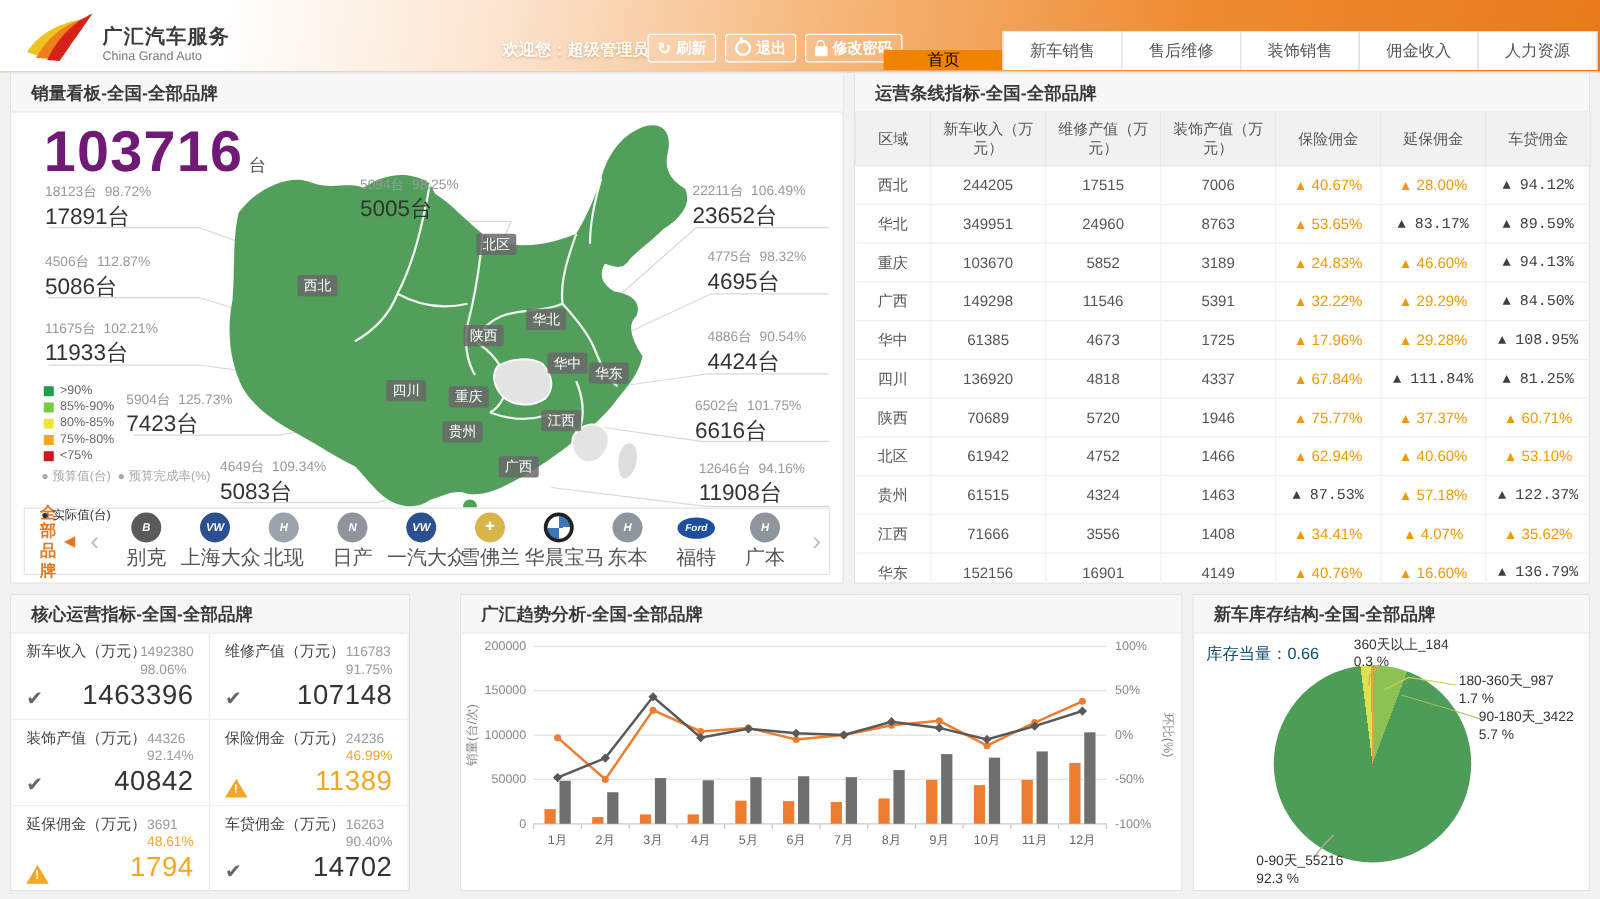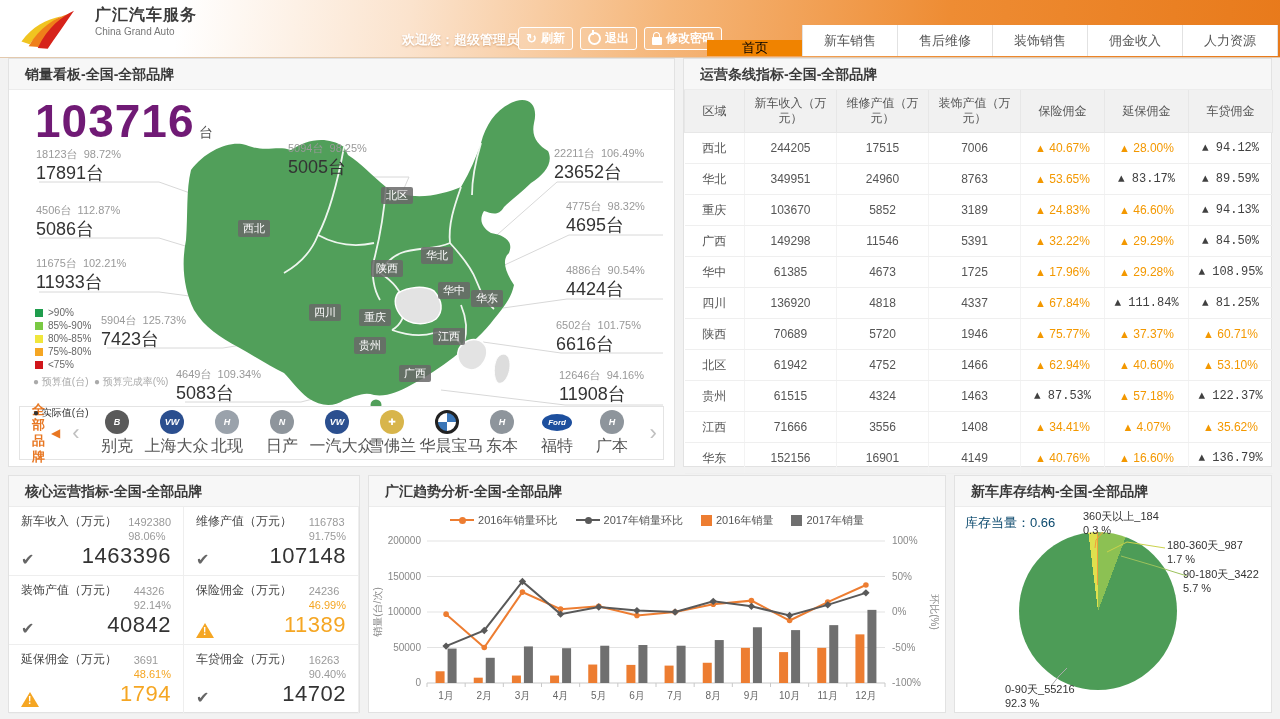--- a/index.html
+++ b/index.html
@@ -2,21 +2,21 @@
 <html><head>
 <meta charset="utf-8">
 <style>
 html,body{margin:0;padding:0;}
 body{width:1280px;height:719px;background:#f2f2f2;font-family:"Liberation Sans","DejaVu Sans",sans-serif;overflow:hidden;position:relative;}
 
 
 #header{position:absolute;left:0;top:0;width:1280px;height:57px;
 background:linear-gradient(97deg,#ffffff 0%,#ffffff 14%,#fbe3cd 32%,#f5b679 52%,#ee8c33 74%,#e87a1b 100%);
 border-bottom:1px solid #e3c9ad;}
-.logo{position:absolute;left:16px;top:5px;display:flex;align-items:flex-start;gap:21px;}
+.logo{position:absolute;left:16px;top:5px;display:flex;align-items:flex-end;gap:8px;}
 .logo-text b{display:block;font-size:16px;color:#3b3b3b;letter-spacing:1px;}
 .logo-text i{display:block;font-style:normal;font-size:10px;color:#777;}
 .welcome{position:absolute;left:402px;top:31px;font-size:13px;font-weight:bold;color:#fff;text-shadow:0 1px 2px rgba(150,70,0,.35);}
 .hbtns{position:absolute;left:518px;top:27px;display:flex;gap:7px;}
 .hbtn{display:flex;align-items:center;gap:4px;border:1px solid #fff;border-radius:3px;padding:2px 7px;color:#fff;font-size:12px;font-weight:bold;background:rgba(255,255,255,.10);cursor:pointer;}
 .ic-refresh{font-size:13px;line-height:10px;}
 .ic-power{width:9px;height:9px;border:2px solid #fff;border-radius:50%;position:relative;}
 .ic-power:after{content:"";position:absolute;left:2.5px;top:-4px;width:2px;height:5px;background:#fff;}
 .ic-lock{width:10px;height:8px;background:#fff;border-radius:1px;position:relative;margin-top:4px;}
 .ic-lock:before{content:"";position:absolute;left:1.5px;top:-5px;width:5px;height:5px;border:1.5px solid #fff;border-bottom:none;border-radius:4px 4px 0 0;}
@@ -24,21 +24,21 @@
 .tab{width:94px;display:flex;align-items:center;justify-content:center;background:#fff;border-left:1px solid #e2e2e2;color:#555;font-size:13px;cursor:pointer;}
 .tab:last-child{border-right:1px solid #e2e2e2;}
 .tab.active{background:#f08300;color:#000000;font-weight:normal;border-left-color:#f08300;margin-top:15px;}
 
 
 .panel{position:absolute;background:#fff;border:1px solid #e2e2e2;box-sizing:border-box;}
 .panel-title{height:30px;line-height:30px;padding-left:16px;background:#f7f7f7;border-bottom:1px solid #ececec;font-size:14px;font-weight:bold;color:#3a3a3a;}
 
 #sales-panel{left:8px;top:58px;width:667px;height:409px;}
 #ops-panel{left:683px;top:58px;width:589px;height:409px;}
-#core-panel{left:8px;top:475px;width:352px;height:238px;}
+#core-panel{left:8px;top:475px;width:320px;height:238px;}
 #trend-panel{left:368px;top:475px;width:578px;height:238px;}
 #inv-panel{left:954px;top:475px;width:318px;height:238px;}
 
 
 .map-area{position:relative;width:665px;height:320px;}
 .map-svg{position:absolute;left:0;top:0;}
 .big-number{position:absolute;left:26px;top:4px;z-index:3;}
 .big-number .num{font-size:46px;font-weight:bold;color:#701a75;letter-spacing:1px;}
 .big-number .unit{font-size:14px;color:#555;}
 .co{position:absolute;z-index:3;line-height:1.25;}
@@ -474,30 +474,20 @@
     <div class="valrow">
           <span class="ck">✔</span>
     <span class="bigval">14702</span>
         </div>
       </div>
     </div>
 </div>
 
 <div class="panel" id="trend-panel">
   <div class="panel-title">广汇趋势分析-全国-全部品牌</div>
-  <div class="trend-legend" id="trend-legend">
-      <span class="tl-item"><span class="tl-line" style="background:#ED7D31">
-          <i style="background:#ED7D31"></i>
-        </span>2016年销量环比</span>
-      <span class="tl-item"><span class="tl-line" style="background:#595959">
-          <i style="background:#595959"></i>
-        </span>2017年销量环比</span>
-      <span class="tl-item"><span class="tl-sq" style="background:#ED7D31"></span>2016年销量</span>
-      <span class="tl-item"><span class="tl-sq" style="background:#6f6f6f"></span>2017年销量</span>
-    </div>
   <svg id="trend-chart" width="576" height="182" viewBox="0 0 576 182">
       <line x1="58" y1="10" x2="516" y2="10" stroke="#e3e3e3"></line>
       <text x="52" y="13" font-size="10" fill="#888" text-anchor="end">200000</text>
       <text x="523" y="13" font-size="10" fill="#888">100%</text>
       <line x1="58" y1="45.5" x2="516" y2="45.5" stroke="#e3e3e3"></line>
       <text x="52" y="48.5" font-size="10" fill="#888" text-anchor="end">150000</text>
       <text x="523" y="48.5" font-size="10" fill="#888">50%</text>
       <line x1="58" y1="81" x2="516" y2="81" stroke="#e3e3e3"></line>
       <text x="52" y="84" font-size="10" fill="#888" text-anchor="end">100000</text>
       <text x="523" y="84" font-size="10" fill="#888">0%</text>

